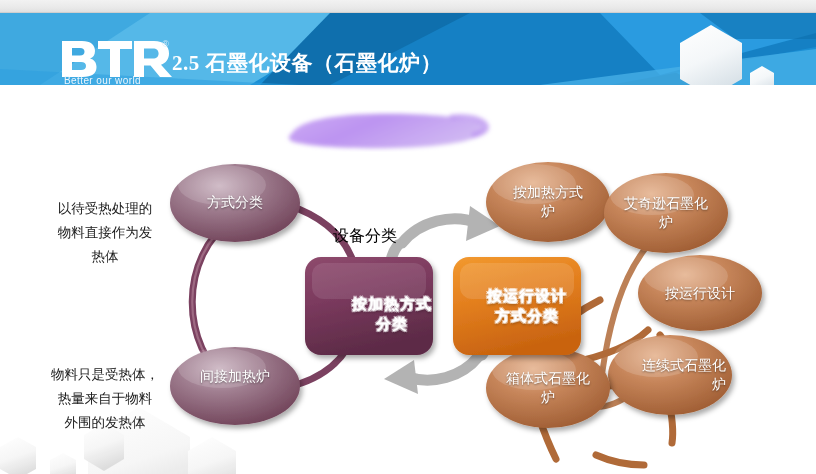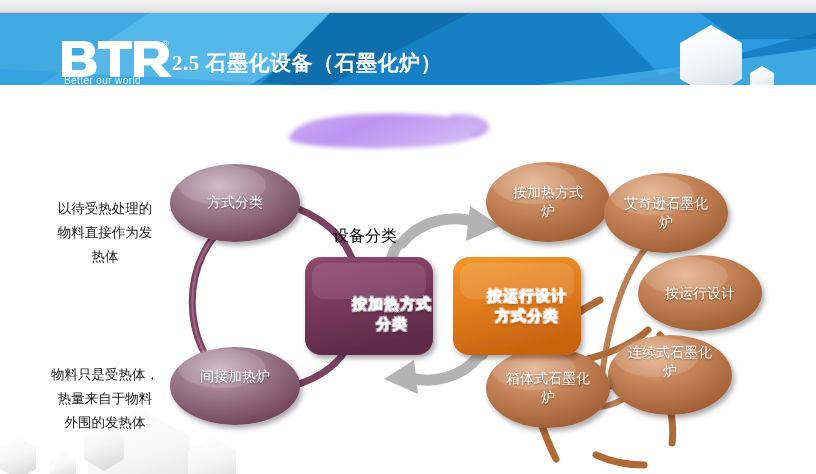--- a/index.html
+++ b/index.html
@@ -333,21 +333,21 @@
 外围的发热体</div>
 
     <div class="node-label" style="left:175px; top:108px; width:120px;">方式分类</div>
     <div class="node-label" style="left:175px; top:282px; width:120px;">间接加热炉</div>
 
     <div class="node-label" style="left:492px; top:98px; width:112px;">按加热方式
 炉</div>
     <div class="node-label" style="left:610px; top:109px; width:112px;">艾奇逊石墨化
 炉</div>
     <div class="node-label" style="left:644px; top:199px; width:112px;">按运行设计</div>
-    <div class="node-label" style="left:614px; top:258px; width:112px;">连续式石墨化
+    <div class="node-label" style="left:614px; top:271px; width:112px;text-align:right;">连续式石墨化
 炉</div>
     <div class="node-label" style="left:492px; top:284px; width:112px;">箱体式石墨化
 炉</div>
 
     <div class="box-label" style="left:320px; top:201px; width:144px;margin-top:8px;">按加热方式
 分类</div>
     <div class="box-label" style="left:453px; top:201px; width:148px;">按运行设计
 方式分类</div>
   </div>
 </div>

